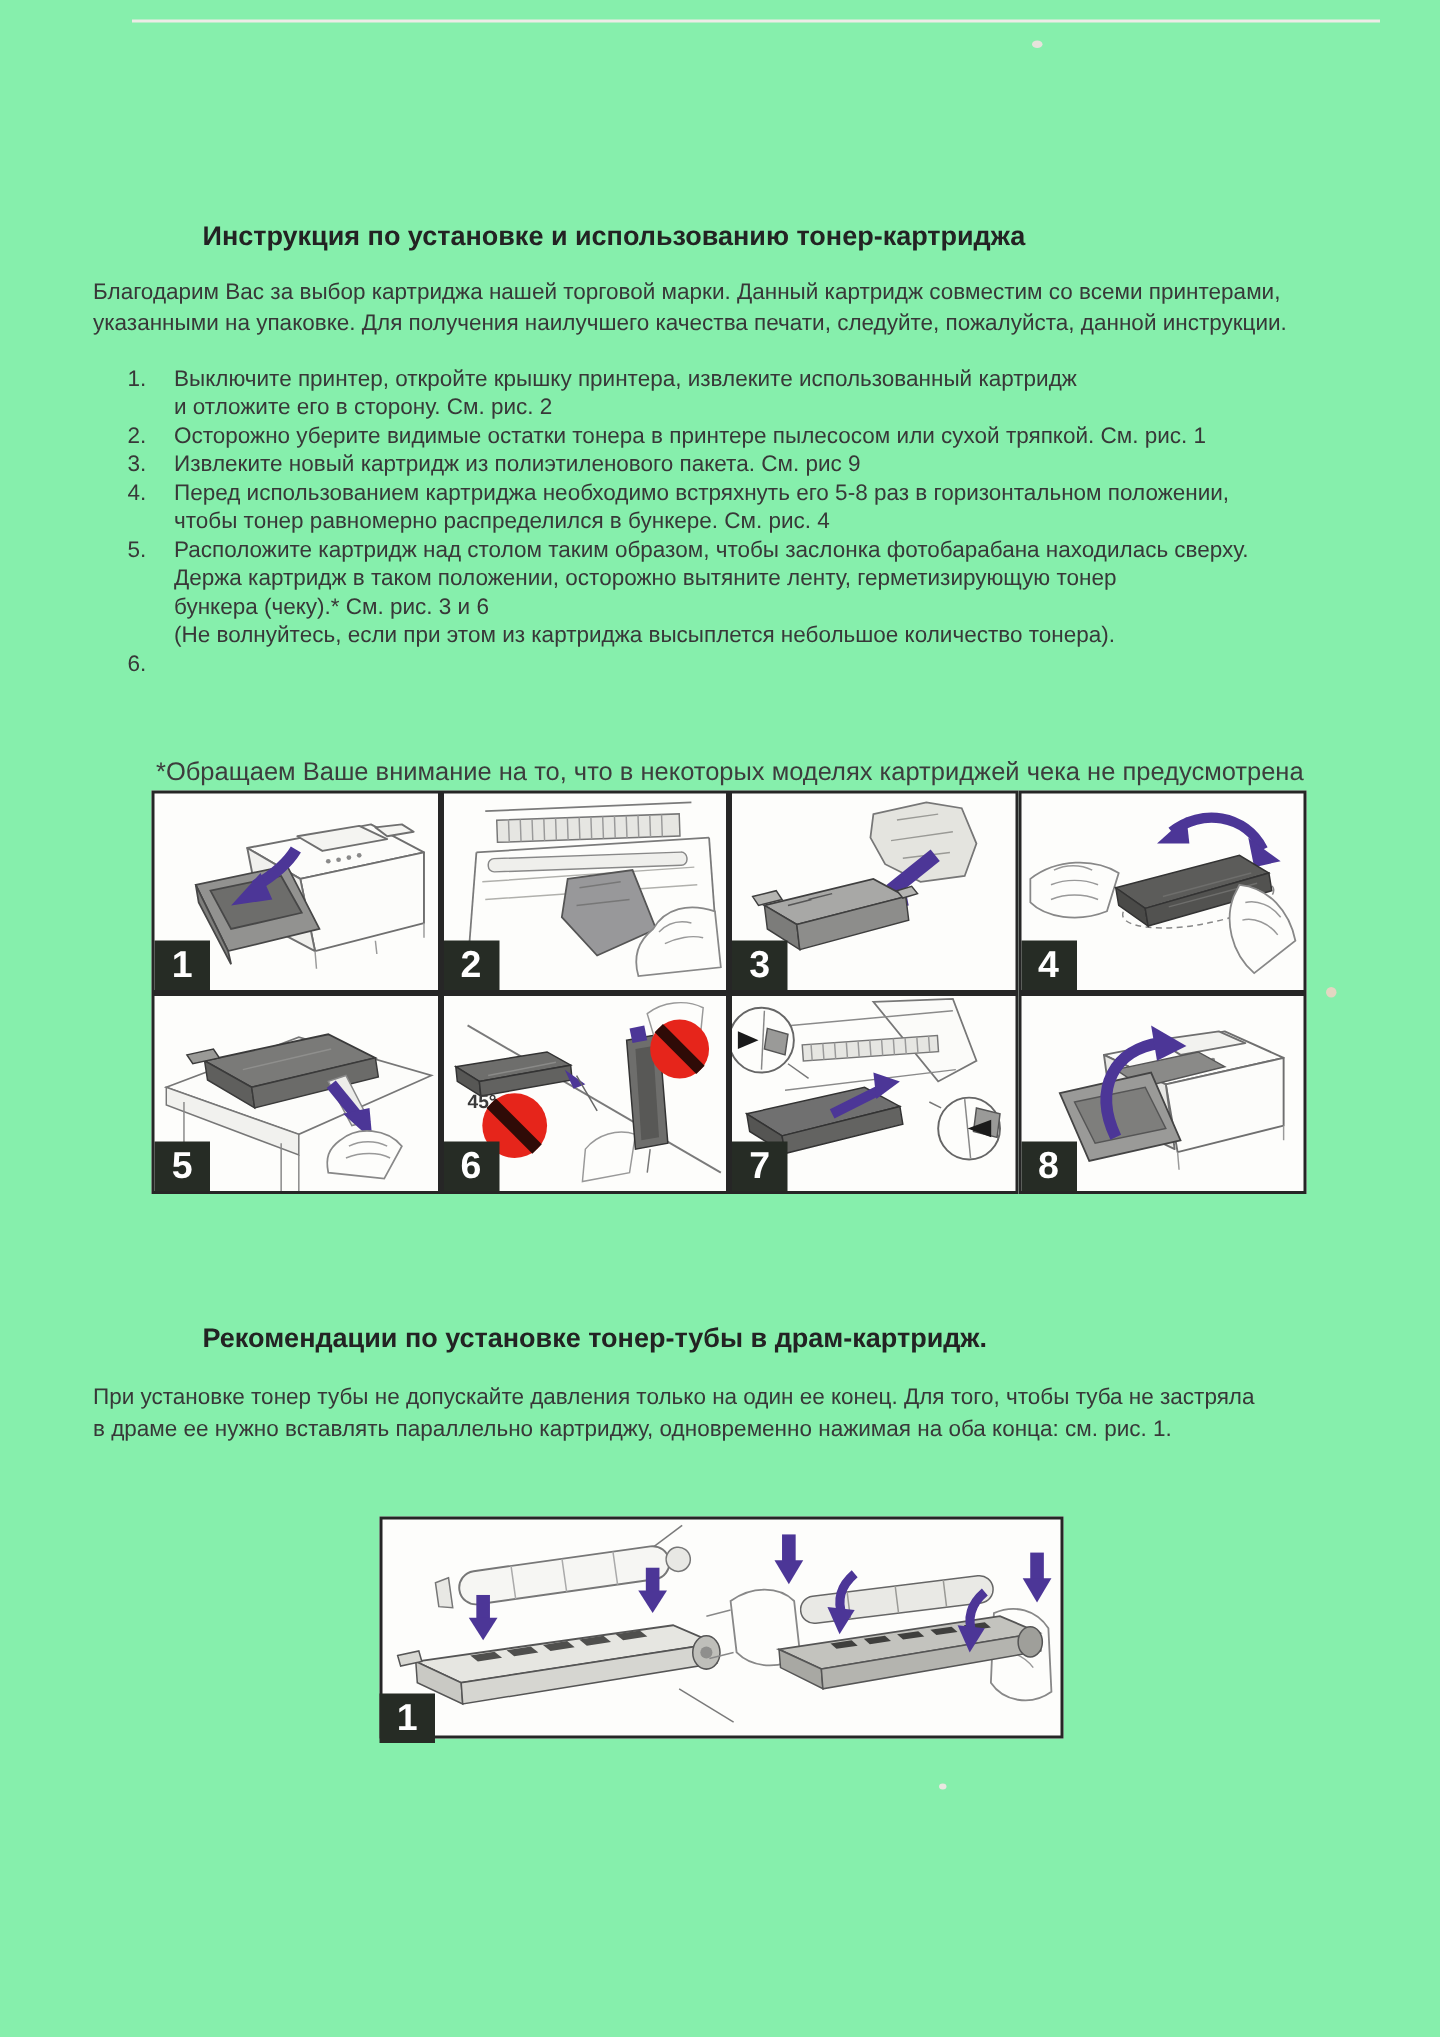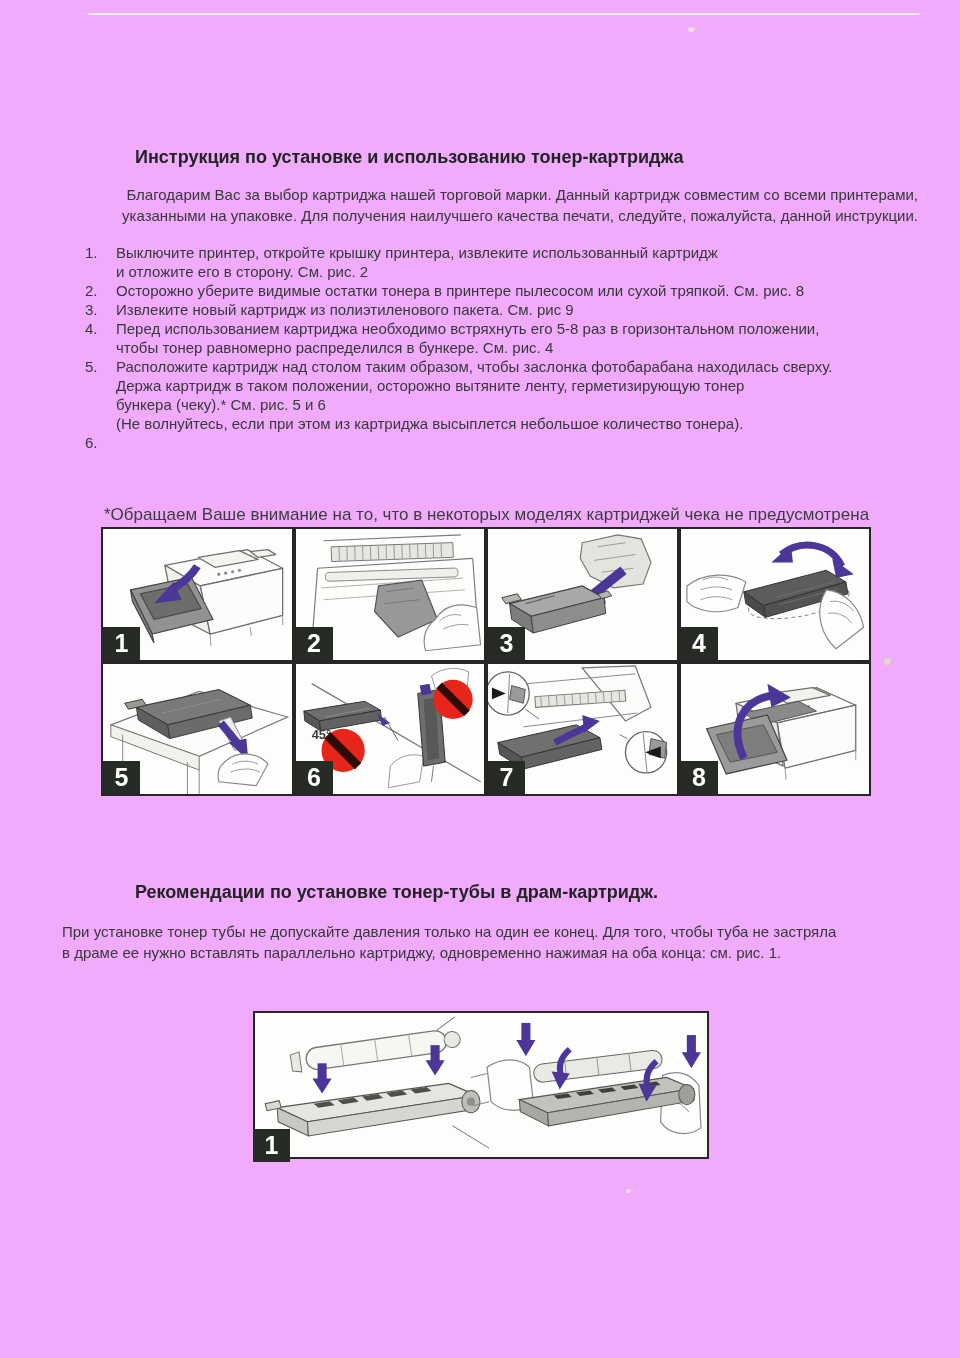--- a/index.html
+++ b/index.html
@@ -1,39 +1,39 @@
 <!DOCTYPE html>
 <html><head>
 <meta charset="utf-8">
 <style>
   html,body{margin:0;padding:0;background:#8a8a8a;}
   .page{
     position:relative;width:960px;height:1358px;margin:0 auto;
-    background:#f0abfc;overflow:hidden;
+    background:#86efac;overflow:hidden;
     font-family:"Liberation Sans","DejaVu Sans",sans-serif;
     color:#383838;
   }
   .scanline{position:absolute;top:13px;left:88px;width:832px;height:2px;background:#edebe6;}
   .speck{position:absolute;border-radius:50%;}
   .speck.a{left:688px;top:27px;width:7px;height:5px;background:#e7e3dc;}
   .speck.b{left:884px;top:658px;width:7px;height:7px;background:#e3d7c2;}
   .speck.c{left:626px;top:1189px;width:5px;height:4px;background:#eae7e1;}
 
   .title,.title2{
     position:absolute;left:135px;margin:0;
     font-size:18px;font-weight:bold;color:#232323;letter-spacing:0;
   }
   .title{top:147px;}
   .title2{top:882px;}
 
   .intro,.para2{
     position:absolute;left:62px;width:856px;margin:0;
     font-size:15px;line-height:21px;white-space:pre-line;
   }
-  .intro{top:184px;text-align:right;}
+  .intro{top:184px;}
   .para2{top:921px;}
 
   .steps{
     position:absolute;left:85px;top:243px;width:838px;margin:0;padding:0;
     list-style:none;font-size:15px;line-height:19px;
   }
   .step{display:flex;margin:0;padding:0;}
   .step-num{flex:0 0 31px;}
   .step-text{white-space:pre-line;}
 
@@ -78,36 +78,36 @@
 указанными на упаковке. Для получения наилучшего качества печати, следуйте, пожалуйста, данной инструкции.</p>
 
   <ol class="steps">
     <li class="step">
       <span class="step-num">1.</span>
       <span class="step-text">Выключите принтер, откройте крышку принтера, извлеките использованный картридж
 и отложите его в сторону. См. рис. 2</span>
     </li>
     <li class="step">
       <span class="step-num">2.</span>
-      <span class="step-text">Осторожно уберите видимые остатки тонера в принтере пылесосом или сухой тряпкой. См. рис. 8</span>
+      <span class="step-text">Осторожно уберите видимые остатки тонера в принтере пылесосом или сухой тряпкой. См. рис. 1</span>
     </li>
     <li class="step">
       <span class="step-num">3.</span>
       <span class="step-text">Извлеките новый картридж из полиэтиленового пакета. См. рис 9</span>
     </li>
     <li class="step">
       <span class="step-num">4.</span>
       <span class="step-text">Перед использованием картриджа необходимо встряхнуть его 5-8 раз в горизонтальном положении,
 чтобы тонер равномерно распределился в бункере. См. рис. 4</span>
     </li>
     <li class="step">
       <span class="step-num">5.</span>
       <span class="step-text">Расположите картридж над столом таким образом, чтобы заслонка фотобарабана находилась сверху.
 Держа картридж в таком положении, осторожно вытяните ленту, герметизирующую тонер
-бункера (чеку).* См. рис. 5 и 6
+бункера (чеку).* См. рис. 3 и 6
 (Не волнуйтесь, если при этом из картриджа высыплется небольшое количество тонера).</span>
     </li>
     <li class="step">
       <span class="step-num">6.</span>
     </li>
   </ol>
 
   <p class="footnote">*Обращаем Ваше внимание на то, что в некоторых моделях картриджей чека не предусмотрена производителем.</p>
 
   <div class="figure-grid">

